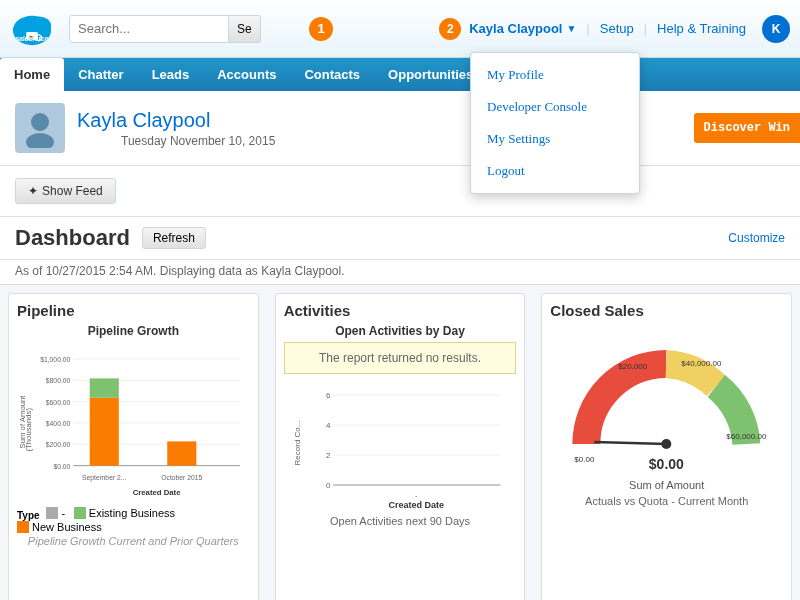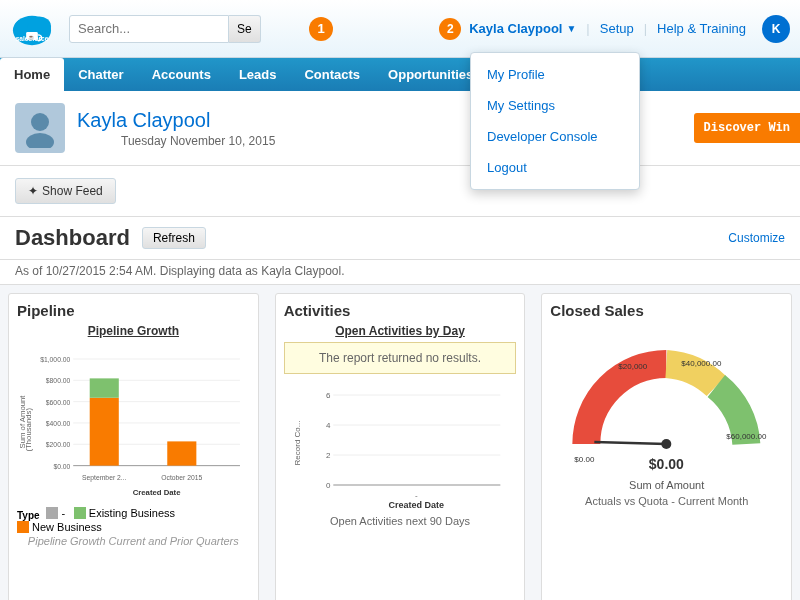--- a/index.html
+++ b/index.html
@@ -120,20 +120,21 @@
       box-shadow: 0 4px 12px rgba(0,0,0,0.2);
       z-index: 200;
       min-width: 170px;
       padding: 6px 0;
     }
     .dropdown-item {
       padding: 8px 16px;
       cursor: pointer;
       font-size: 13px;
       color: #0070d2;
+      font-family: Liberation Serif, serif;
     }
 
     
     .profile-area {
       background: white;
       padding: 12px 15px;
       border-bottom: 1px solid #ddd;
       display: flex;
       align-items: center;
       gap: 12px;
@@ -247,21 +248,20 @@
       border-radius: 3px;
       padding: 8px;
       overflow: hidden;
     }
     .chart-title {
       font-size: 12px;
       font-weight: bold;
       text-align: center;
       margin-bottom: 4px;
       color: #333;
-      text-decoration: underline;
     }
     .chart-section-title {
       font-size: 15px;
       font-weight: bold;
       color: #333;
       margin-bottom: 5px;
     }
     .activities-no-results {
       background: #fffde0;
       border: 1px solid #e0d090;
@@ -334,30 +334,30 @@
     <span class="separator">|</span>
     <a class="header-link">Setup</a>
     <span class="separator">|</span>
     <a class="header-link">Help &amp; Training</a>
     <div style="width:28px;height:28px;border-radius:50%;background:#0070d2;margin-left:8px;display:flex;align-items:center;justify-content:center;color:white;font-size:12px;font-weight:bold;">K</div>
   </div>
 </div>
 
 <div class="dropdown-menu">
   <div class="dropdown-item">My Profile</div>
+  <div class="dropdown-item">Developer Console</div>
   <div class="dropdown-item">My Settings</div>
-  <div class="dropdown-item">Developer Console</div>
   <div class="dropdown-item">Logout</div>
 </div>
 
 <div class="nav-bar">
   <a class="nav-item active">Home</a>
   <a class="nav-item">Chatter</a>
+  <a class="nav-item">Leads</a>
   <a class="nav-item">Accounts</a>
-  <a class="nav-item">Leads</a>
   <a class="nav-item">Contacts</a>
   <a class="nav-item">Opportunities</a>
   <a class="nav-item">Forecasts</a>
   <span class="nav-plus">+</span>
   <span class="nav-arrow">▼</span>
 </div>
 
 <div class="profile-area">
   <div class="avatar">
     <svg width="40" height="40" viewBox="0 0 40 40">

